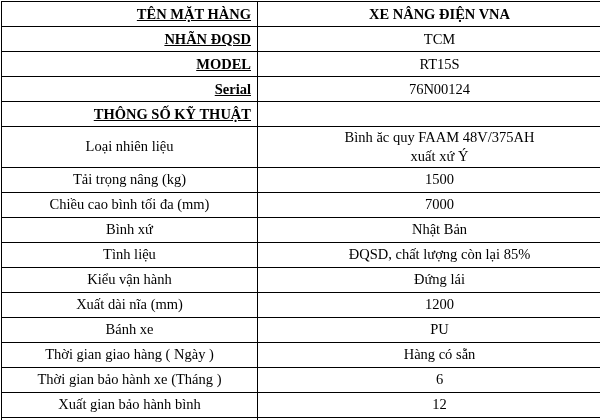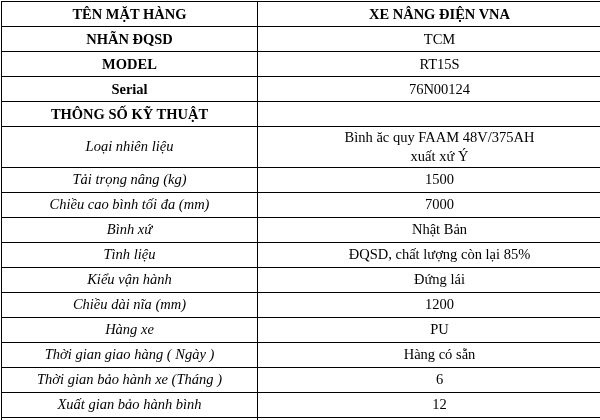--- a/index.html
+++ b/index.html
@@ -27,24 +27,24 @@
     line-height: 1.3;
     vertical-align: middle;
     height: 22px;
   }
   .col-label { width: 243px; }
   .col-value { width: 351px; }
 
   
   .lbl-bold {
     font-weight: bold;
-    text-align: center;
+    text-align: right;
+    text-decoration: underline;
   }
   .lbl-italic {
-    font-style: italic;
     text-align: center;
   }
   
   .val-bold {
     font-weight: bold;
     text-align: center;
   }
   .val-plain {
     text-align: center;
   }
@@ -102,25 +102,25 @@
       </tr>
       <tr>
         <td class="col-label lbl-italic">Tình liệu</td>
         <td class="col-value val-plain">ĐQSD, chất lượng còn lại 85%</td>
       </tr>
       <tr>
         <td class="col-label lbl-italic">Kiểu vận hành</td>
         <td class="col-value val-plain">Đứng lái</td>
       </tr>
       <tr>
-        <td class="col-label lbl-italic">Chiều dài nĩa (mm)</td>
+        <td class="col-label lbl-italic">Xuất dài nĩa (mm)</td>
         <td class="col-value val-plain">1200</td>
       </tr>
       <tr>
-        <td class="col-label lbl-italic">Hàng xe</td>
+        <td class="col-label lbl-italic">Bánh xe</td>
         <td class="col-value val-plain">PU</td>
       </tr>
       <tr>
         <td class="col-label lbl-italic">Thời gian giao hàng ( Ngày )</td>
         <td class="col-value val-plain">Hàng có sẵn</td>
       </tr>
       <tr>
         <td class="col-label lbl-italic">Thời gian bảo hành xe  (Tháng )</td>
         <td class="col-value val-plain">6</td>
       </tr>

